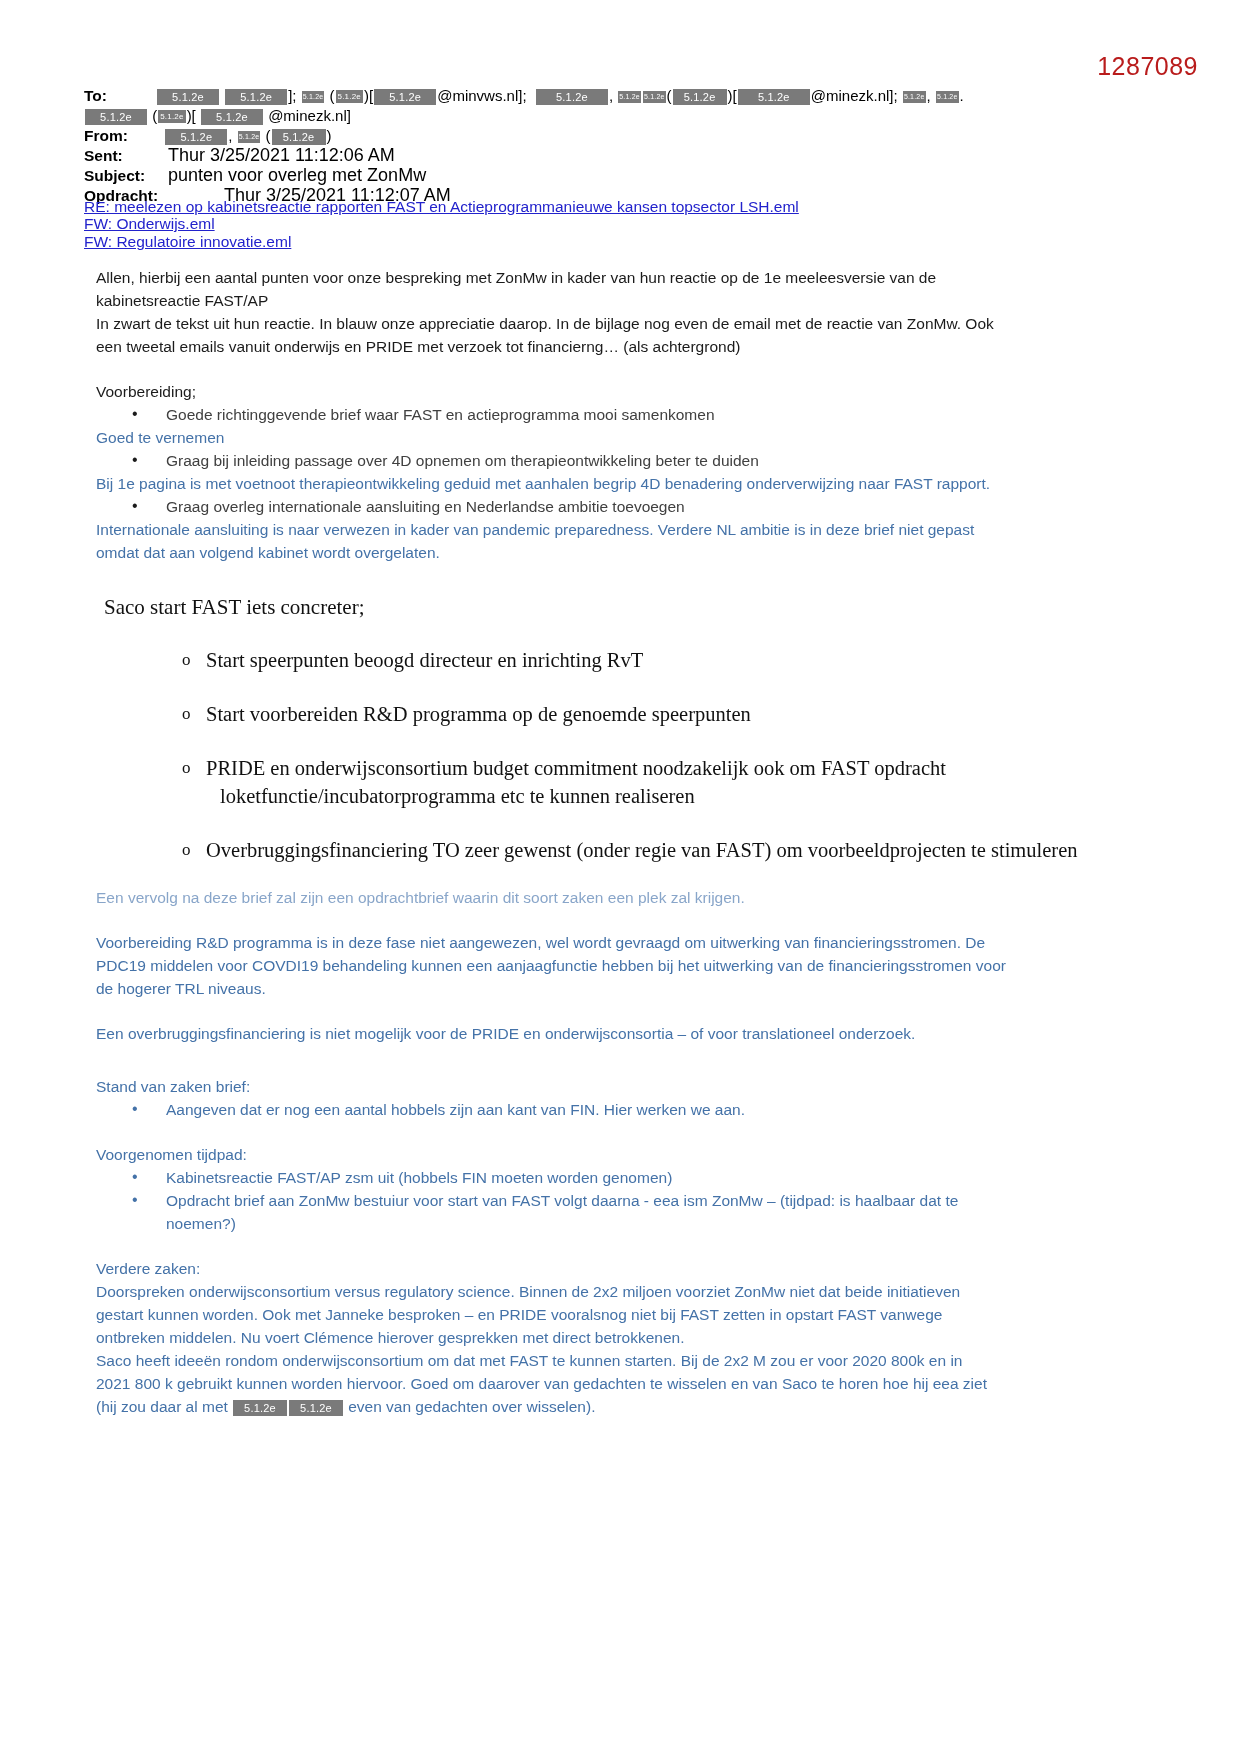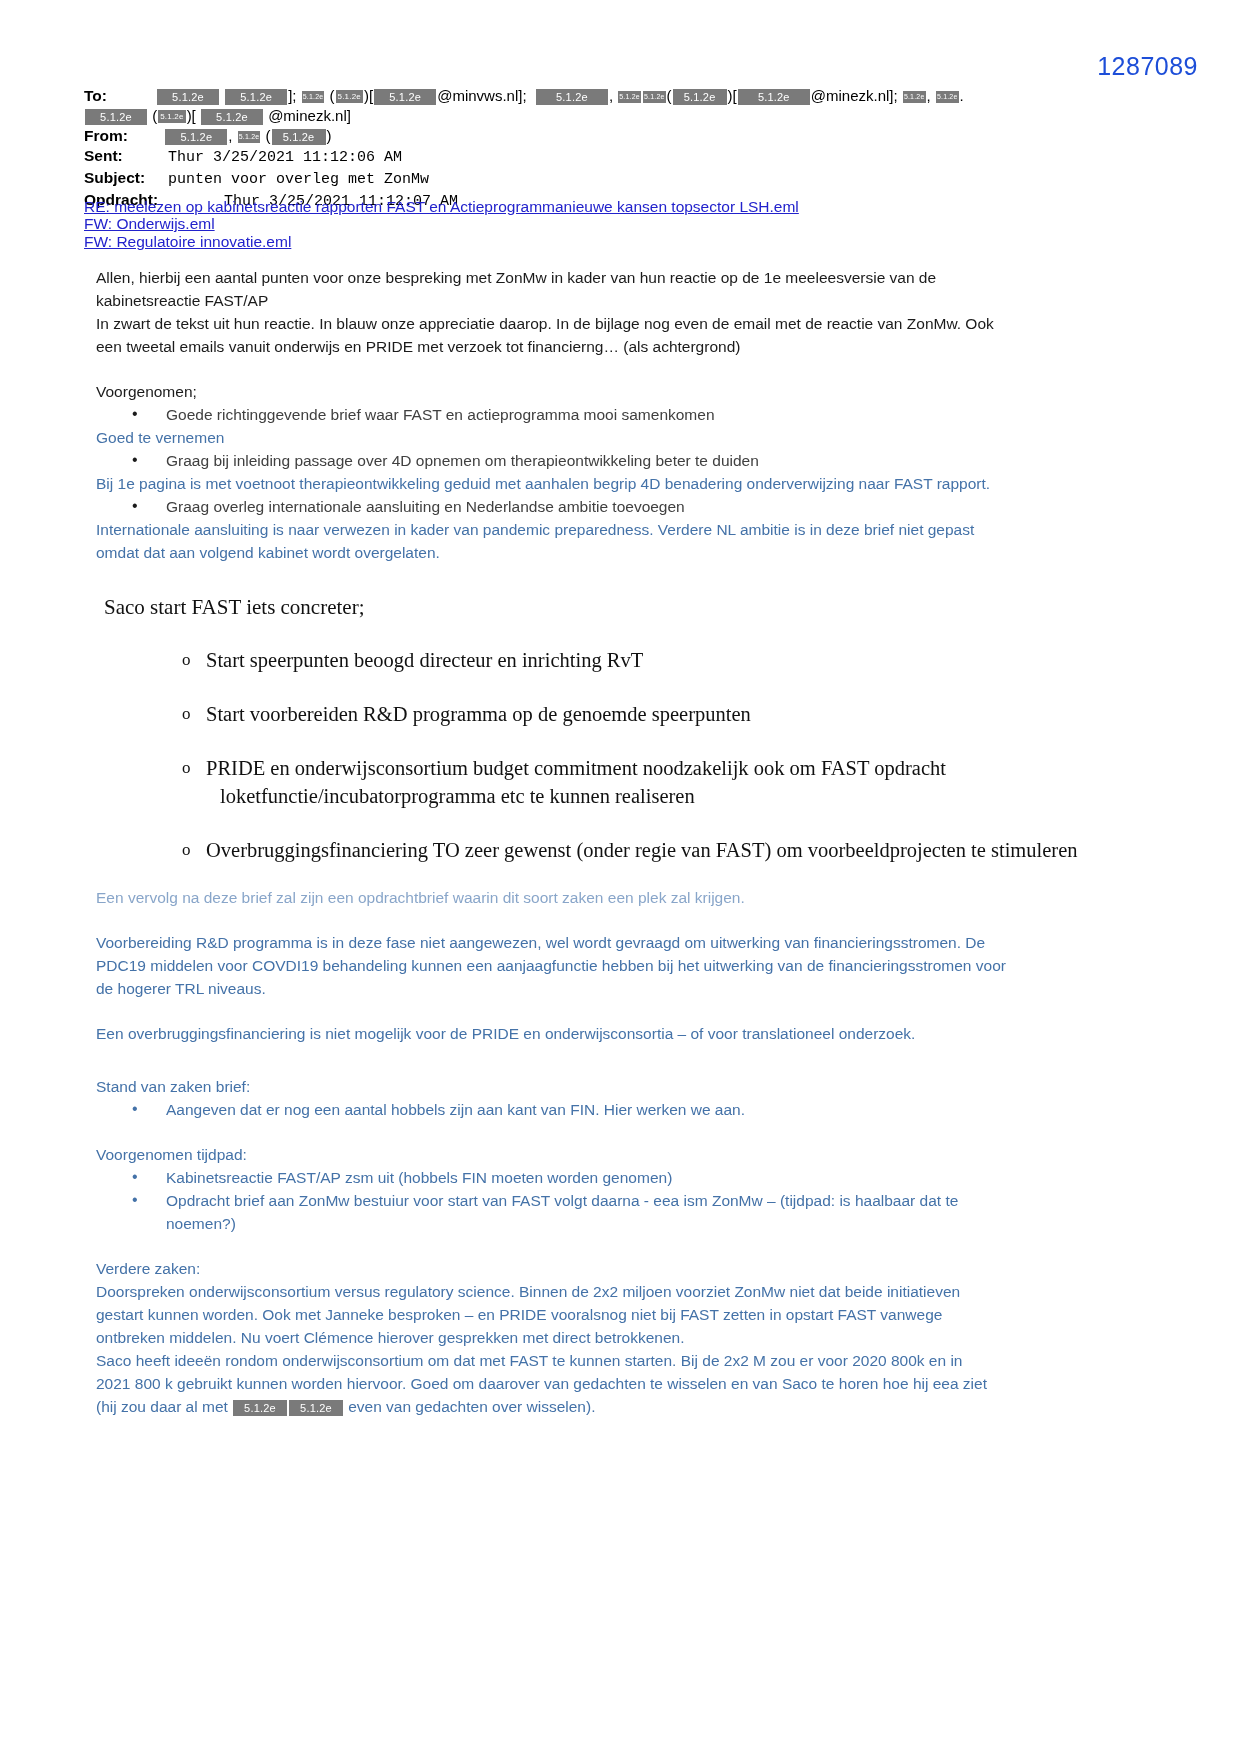--- a/index.html
+++ b/index.html
@@ -22,21 +22,21 @@
     background: #fff;
   }
   
   .bates {
     position: absolute;
     top: 52px;
     right: 43px;
     font-family: "Liberation Sans", sans-serif;
     font-size: 25px;
     letter-spacing: 0.5px;
-    color: #1d4ed8;
+    color: #b91c1c;
   }
   
   .hdr {
     position: absolute;
     left: 84px;
     top: 86px;
     width: 1080px;
     font-size: 15.5px;
     line-height: 19px;
   }
@@ -48,21 +48,21 @@
   .hdr-label {
     font-weight: bold;
     display: inline-block;
     font-size: 15.5px;
   }
   .lbl-to     { width: 72px; }
   .lbl-from   { width: 72px; }
   .lbl-sent   { width: 72px; }
   .lbl-subj   { width: 72px; }
   .lbl-recv   { width: 140px; }
-  .hdr-val { font-size: 15px; font-family: Liberation Mono, monospace; }
+  .hdr-val { font-size: 18px; }
   .sent-val { padding-left: 12px; }
   .subj-val { padding-left: 12px; }
   .recv-val { padding-left: 0px; }
 
   
   .rd {
     display: inline-block;
     background: #7a7a7a;
     color: #ffffff;
     font-size: 11px;
@@ -210,21 +210,21 @@
 
   <div class="body">
 
     <p class="p">Allen, hierbij een aantal punten voor onze bespreking met ZonMw in kader van hun reactie op de 1e meeleesversie van de</p>
     <p class="p">kabinetsreactie FAST/AP</p>
     <p class="p">In zwart de tekst uit hun reactie. In blauw onze appreciatie daarop. In de bijlage nog even de email met de reactie van ZonMw. Ook</p>
     <p class="p">een tweetal emails vanuit onderwijs en PRIDE met verzoek tot financierng… (als achtergrond)</p>
 
     <div class="sp-md"></div>
 
-    <p class="p">Voorgenomen;</p>
+    <p class="p">Voorbereiding;</p>
 
     <ul class="bl">
       <li>Goede richtinggevende brief waar FAST en actieprogramma mooi samenkomen</li>
     </ul>
     <p class="p blue">Goed te vernemen</p>
 
     <ul class="bl">
       <li>Graag bij inleiding passage over 4D opnemen om therapieontwikkeling beter te duiden</li>
     </ul>
     <p class="p blue">Bij 1e pagina is met voetnoot therapieontwikkeling geduid met aanhalen begrip 4D benadering onderverwijzing naar FAST rapport.</p>

